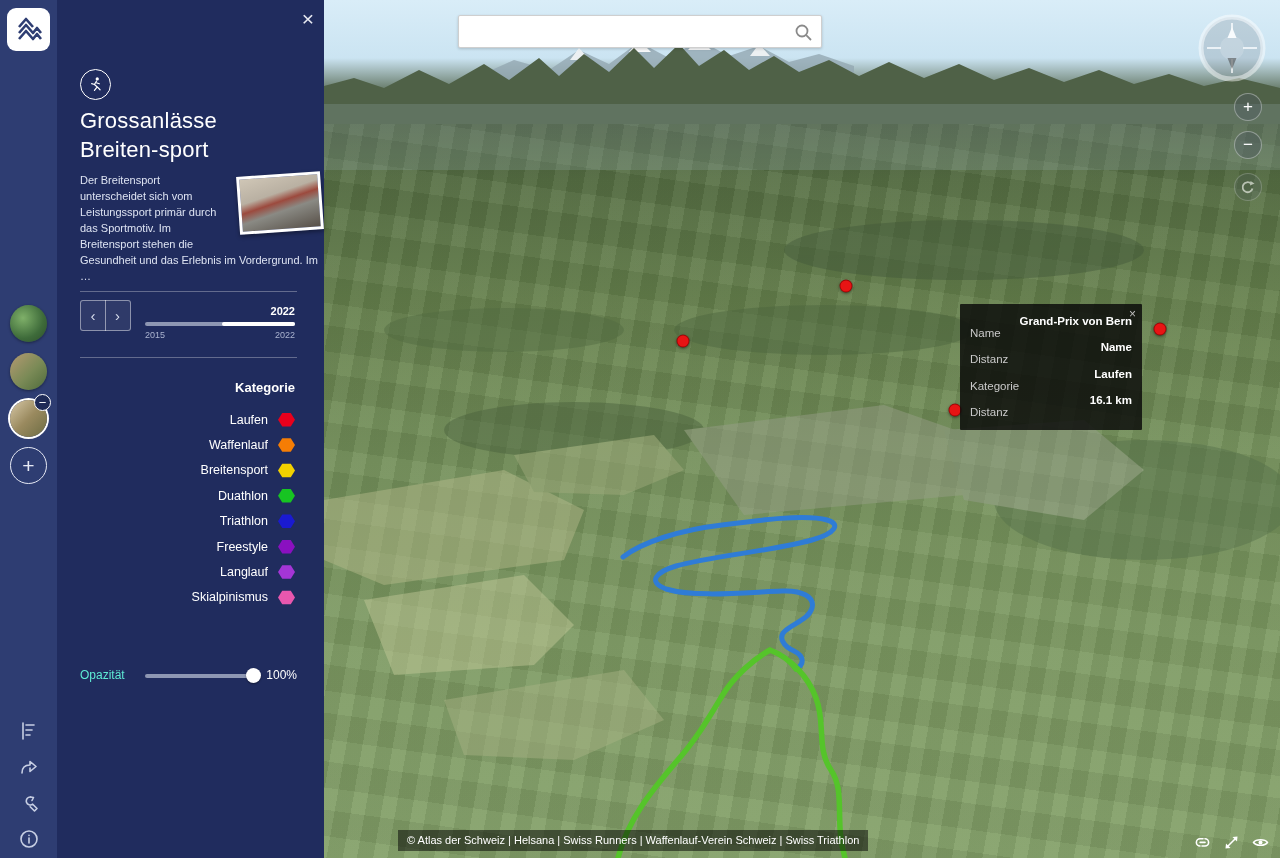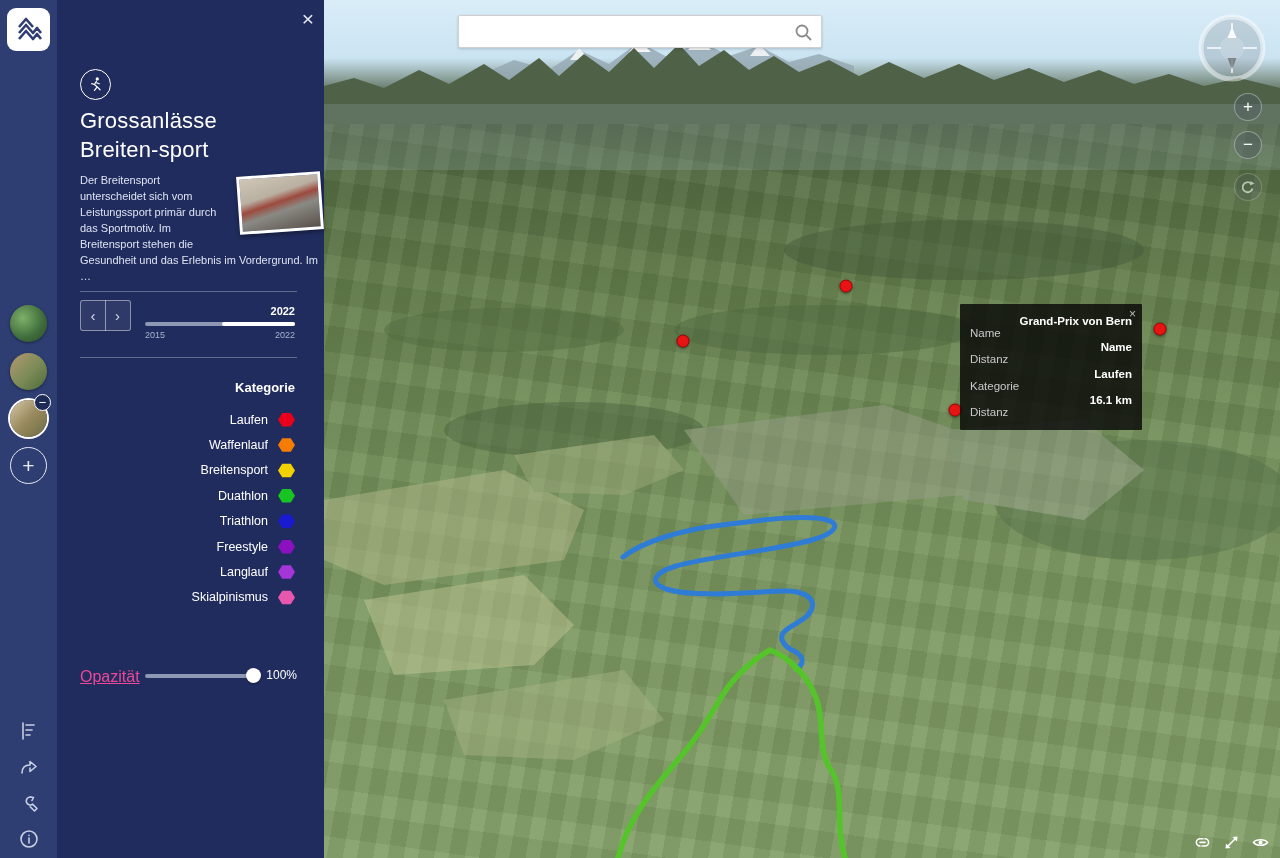--- a/index.html
+++ b/index.html
@@ -47,21 +47,21 @@
   .tl-current { position:absolute; top:305px; right:29px; font-size:11px; font-weight:bold; }
   .tl-track { position:absolute; left:88px; top:322px; width:150px; height:4px; background:#8e97b3; border-radius:2px; cursor:pointer; }
   .tl-track .fill { position:absolute; right:0; top:0; width:73px; height:4px; background:#fff; border-radius:2px; }
   .tl-min { position:absolute; left:88px; top:330px; font-size:9px; color:#aab3cf; }
   .tl-max { position:absolute; right:29px; top:330px; font-size:9px; color:#aab3cf; }
   .kat-head { position:absolute; right:29px; top:380px; font-size:13px; font-weight:bold; }
   .cat-list { position:absolute; top:407px; left:23px; right:29px; display:flex; flex-direction:column; }
   .cat-row { height:25.4px; display:flex; align-items:center; justify-content:flex-end; gap:10px; cursor:pointer; }
   .cat-label { font-size:12.5px; color:#fff; }
   .hex { width:17px; height:15px; clip-path:polygon(25% 5%, 75% 5%, 100% 50%, 75% 95%, 25% 95%, 0 50%); }
-  .op-label { position:absolute; left:23px; top:668px; font-size:16px; color:#ec4899;text-decoration:underline; }
+  .op-label { position:absolute; left:23px; top:668px; font-size:12px; color:#5eead4; }
   .op-track { position:absolute; left:88px; top:674px; width:105px; height:4px; background:#8e97b3; border-radius:2px; cursor:pointer; }
   .op-knob { position:absolute; left:189px; top:668px; width:15px; height:15px; background:#fff; border-radius:50%;
              box-shadow:0 1px 2px rgba(0,0,0,.4); cursor:grab; }
   .op-value { position:absolute; right:27px; top:668px; font-size:12px; color:#fff; }
 
   
   .map { position:absolute; left:324px; top:0; width:956px; height:858px; overflow:hidden; cursor:default;
          background:linear-gradient(180deg,#d9edf8 0px,#cbe4f2 58px,#46583c 100px,#577044 180px,
                     #65804c 300px,#74905a 460px,#7d9a62 640px,#83a068 858px); }
   .terrain-tex { position:absolute; inset:100px 0 0 0;
@@ -303,20 +303,21 @@
             <span class="tt-label">Kategorie</span>
             <span class="tt-value">Laufen</span>
           </div>
           <div class="tt-row">
             <span class="tt-label">Distanz</span>
             <span class="tt-value">16.1 km</span>
           </div>
         </div>
     </div>
 
+    <div class="attribution">© Atlas der Schweiz | Helsana | Swiss Runners | Waffenlauf-Verein Schweiz | Swiss Triathlon</div>
 
     <div class="br-icons">
       <span class="br-ic">
         <svg viewBox="0 0 19 19">
             <path d="M7 13 a3.6 3.6 0 0 1 0 -7.2 h3"></path>
             <path d="M12 5.8 a3.6 3.6 0 0 1 0 7.2 h-3"></path>
             <path d="M7.2 9.4 H12"></path>
           </svg>
       </span>
       <span class="br-ic">

